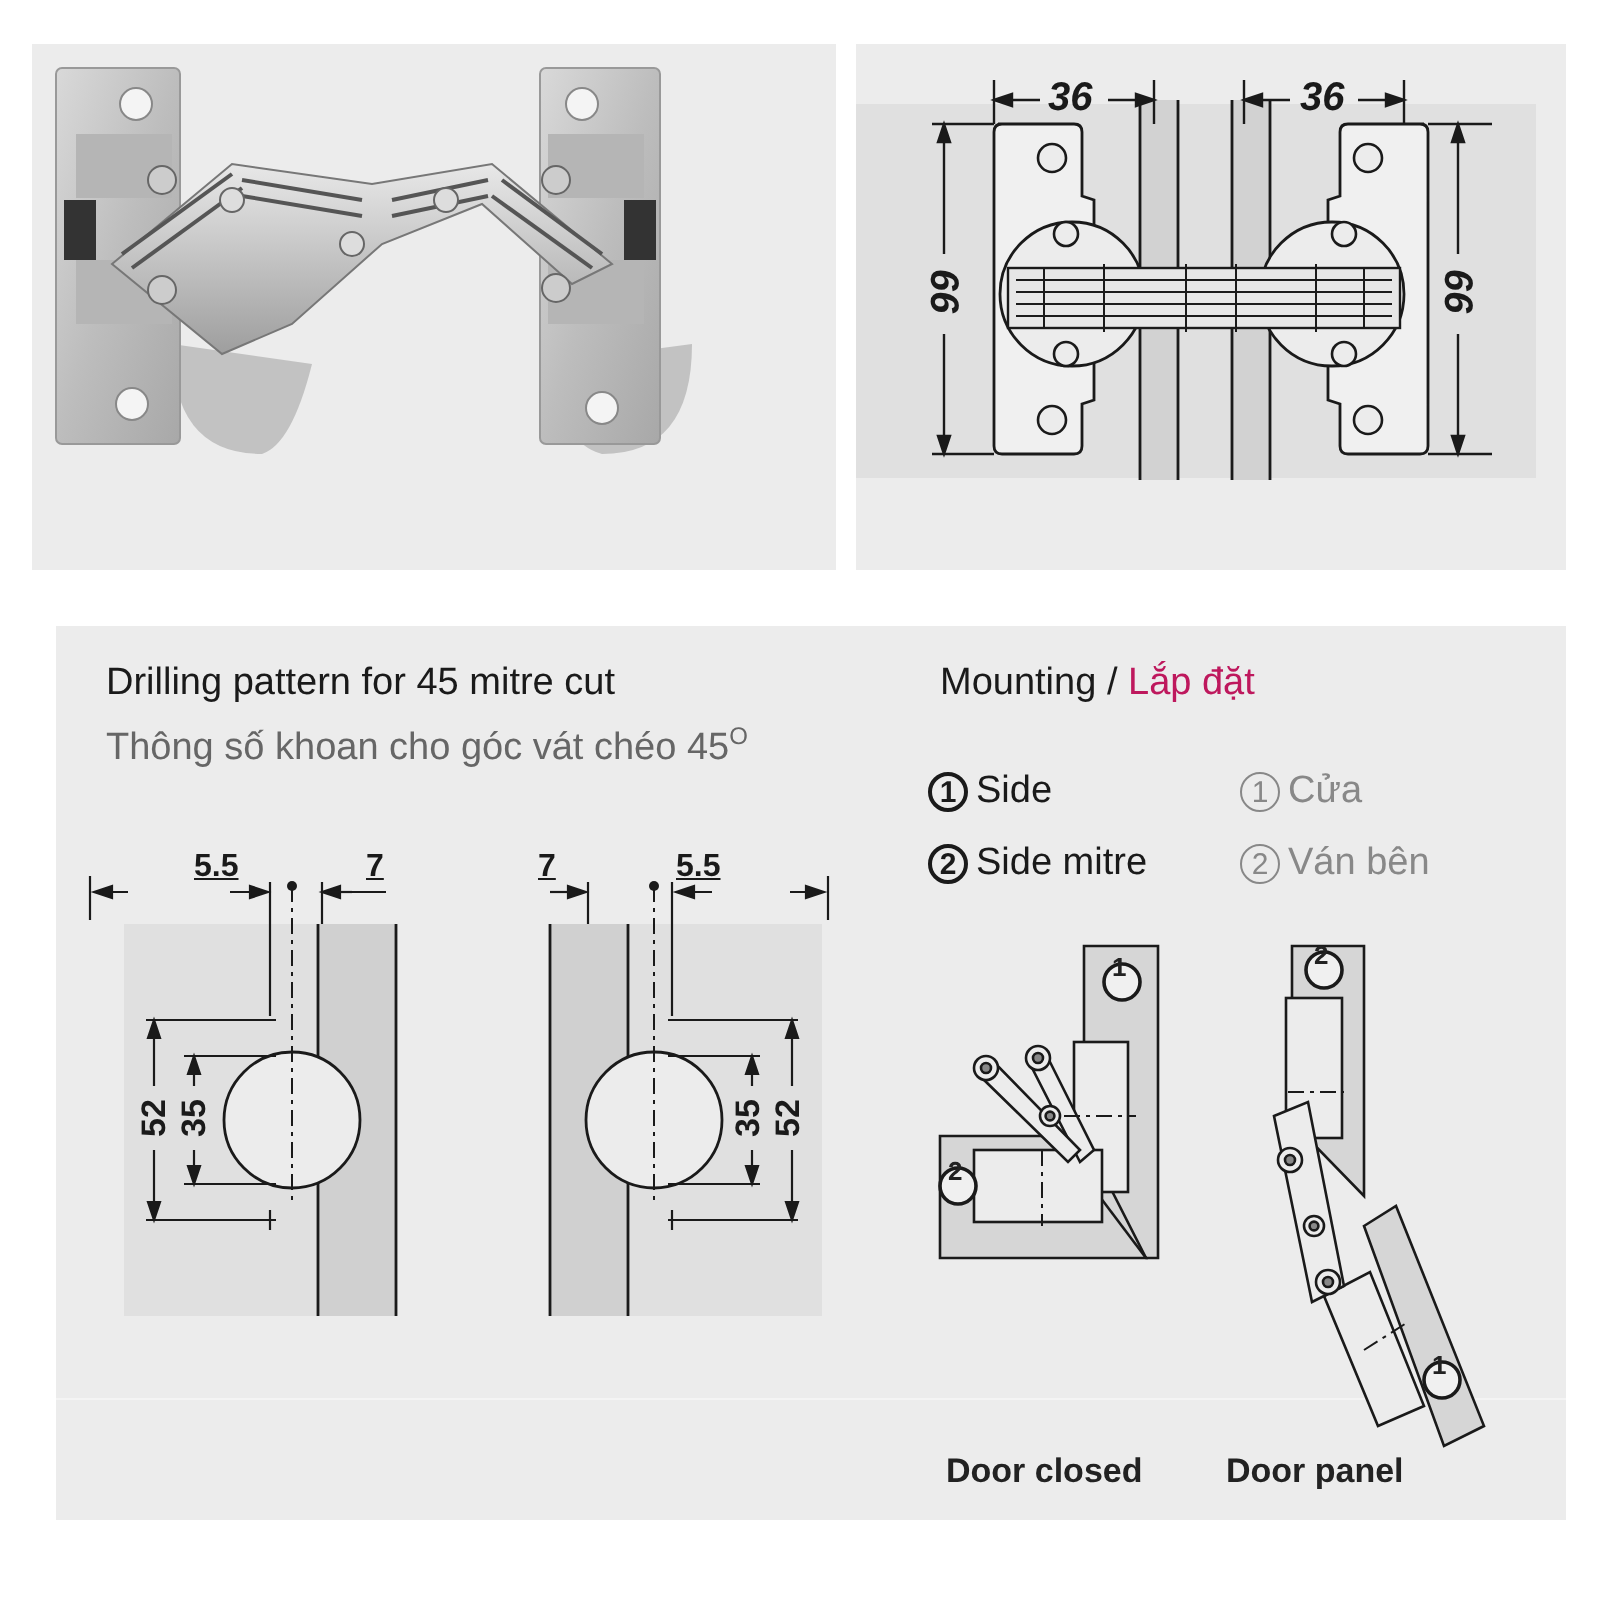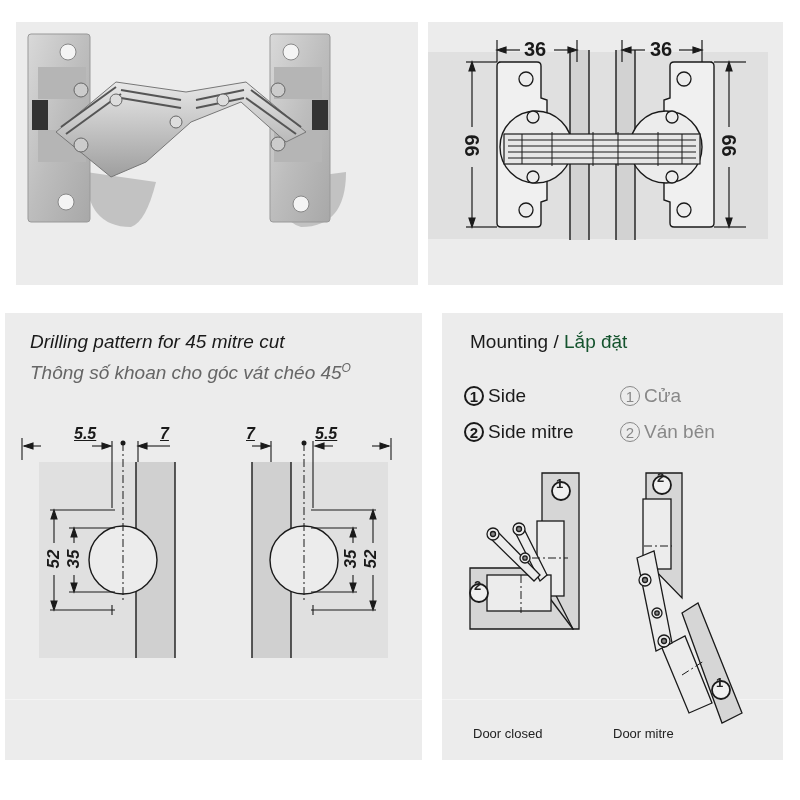--- a/index.html
+++ b/index.html
@@ -1,31 +1,31 @@
 <!DOCTYPE html>
 <html><head>
 <meta charset="utf-8">
 <style>
   html, body { margin: 0; padding: 0; background: #ffffff; }
   body { width: 800px; height: 800px; position: relative; overflow: hidden; font-family: "Liberation Sans", sans-serif; }
   .panel { position: absolute; background: #ececec; }
   #p-photo { left: 16px; top: 22px; width: 402px; height: 263px; }
-  #p-dims { left: 428px; top: 22px; width: 355px; height: 263px; }
-  #p-drill { left: 5px; top: 313px; width: 417px; height: 447px; font-style: italic; }
+  #p-dims { left: 428px; top: 22px; width: 355px; height: 263px; font-style: italic; }
+  #p-drill { left: 28px; top: 313px; width: 417px; height: 447px; }
   #p-mount { left: 442px; top: 313px; width: 341px; height: 447px; }
   .strip { position: absolute; left: 0; right: 0; bottom: 0; height: 60px; border-top: 1px solid #f4f4f4; }
   svg { position: absolute; left: 0; top: 0; }
   .title { position: absolute; font-size: 19px; color: #1a1a1a; white-space: nowrap; }
   .subtitle { position: absolute; font-size: 19px; color: #666; white-space: nowrap; }
   .legend { position: absolute; font-size: 19px; white-space: nowrap; display: flex; align-items: center; gap: 4px; }
   .legend .num { display: inline-flex; width: 20px; height: 20px; border: 2px solid currentColor; border-radius: 50%; align-items: center; justify-content: center; font-size: 15px; font-weight: bold; box-sizing: border-box; }
   .legend.en { color: #1a1a1a; }
   .legend.vi { color: #888; }
   .legend.vi .num { border-width: 1.6px; font-weight: normal; }
-  .caption { position: absolute; font-size: 13px; color: #222; white-space: nowrap; }
+  .caption { position: absolute; font-size: 17px; color: #222; white-space: nowrap; font-weight: bold; }
 </style>
 </head>
 <body>
 
 <div class="panel" id="p-photo">
   <svg width="402" height="263" viewBox="0 0 402 263">
     <defs>
       <linearGradient id="metal" x1="0" y1="0" x2="1" y2="1">
         <stop offset="0" stop-color="#d9d9d9"></stop>
         <stop offset="0.5" stop-color="#bdbdbd"></stop>
@@ -232,21 +232,21 @@
   <div class="title" style="left:40px;top:236px;font-size:17px;font-weight:bold;transform:rotate(-90deg);">52</div>
   <div class="title" style="left:60px;top:236px;font-size:17px;font-weight:bold;transform:rotate(-90deg);">35</div>
   <div class="title" style="left:241px;top:112px;font-size:16px;font-weight:bold;text-decoration:underline;">7</div>
   <div class="title" style="left:310px;top:112px;font-size:16px;font-weight:bold;text-decoration:underline;">5.5</div>
   <div class="title" style="left:337px;top:236px;font-size:17px;font-weight:bold;transform:rotate(-90deg);">35</div>
   <div class="title" style="left:357px;top:236px;font-size:17px;font-weight:bold;transform:rotate(-90deg);">52</div>
 </div>
 
 <div class="panel" id="p-mount">
   <div class="strip"></div>
-  <div class="title" style="left:28px;top:18px;"><span>Mounting / </span><span style="color:#14532d;">Lắp đặt</span></div>
+  <div class="title" style="left:28px;top:18px;"><span>Mounting / </span><span style="color:#be185d;">Lắp đặt</span></div>
   <div class="legend en" style="left:22px;top:72px;">
       <span class="num">1</span>
       <span>Side</span>
     </div>
   <div class="legend en" style="left:22px;top:108px;">
       <span class="num">2</span>
       <span>Side mitre</span>
     </div>
   <div class="legend vi" style="left:178px;top:72px;">
       <span class="num">1</span>
@@ -298,14 +298,14 @@
       <circle cx="37" cy="280" r="9"></circle>
       <circle cx="220" cy="172" r="9"></circle>
       <circle cx="279" cy="377" r="9"></circle>
     </g>
   </svg>
   <div class="caption" style="left:114px;top:163px;font-size:13px;font-weight:bold;">1</div>
   <div class="caption" style="left:32px;top:265px;font-size:13px;font-weight:bold;">2</div>
   <div class="caption" style="left:215px;top:157px;font-size:13px;font-weight:bold;">2</div>
   <div class="caption" style="left:274px;top:362px;font-size:13px;font-weight:bold;">1</div>
   <div class="caption" style="left:31px;top:413px;">Door closed</div>
-  <div class="caption" style="left:171px;top:413px;">Door mitre</div>
+  <div class="caption" style="left:171px;top:413px;">Door panel</div>
 </div>
 
 </body></html>

